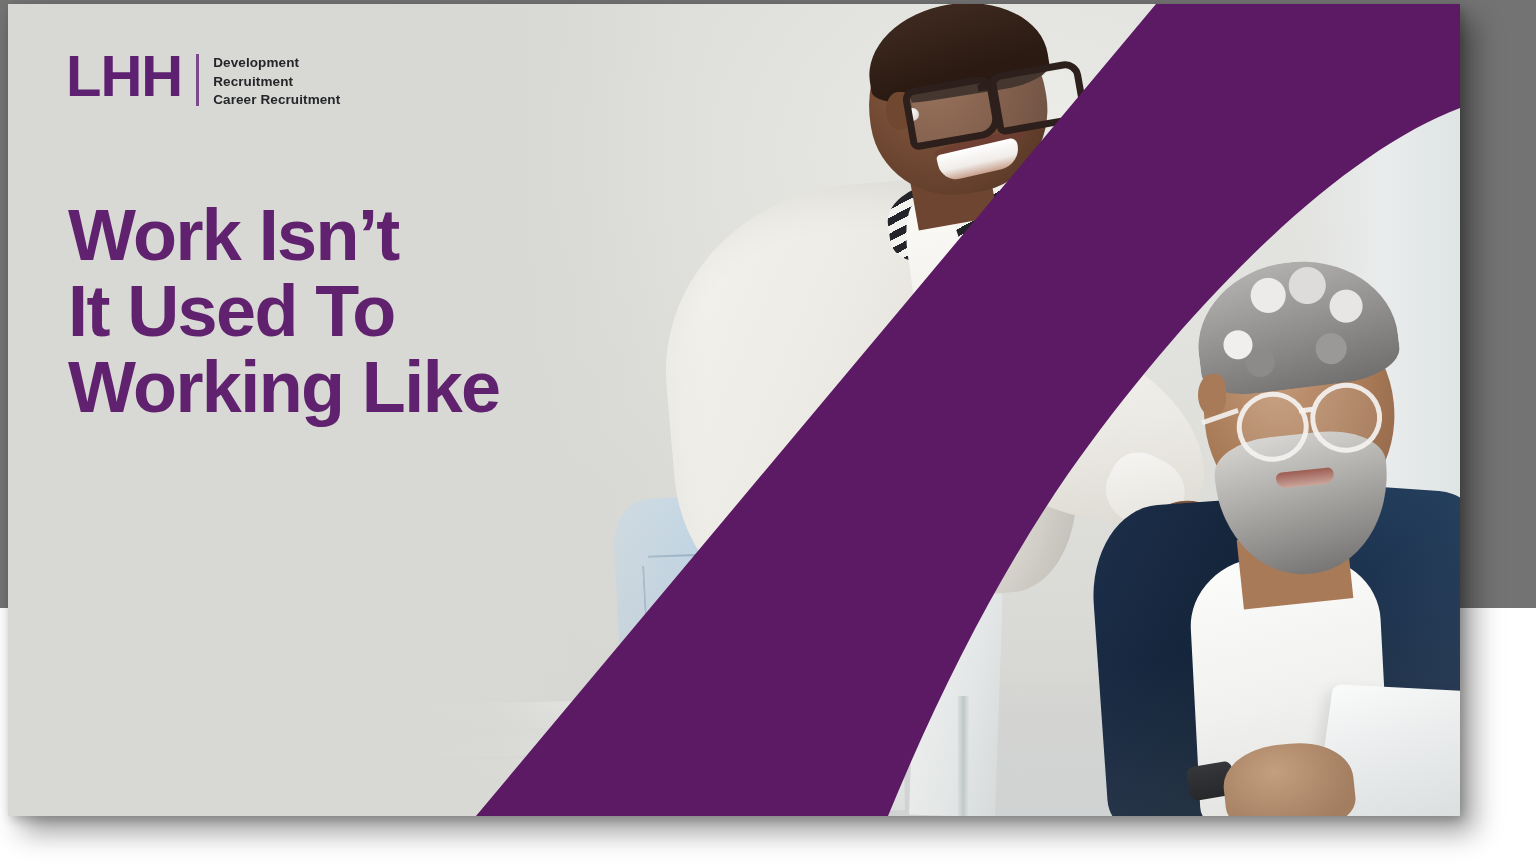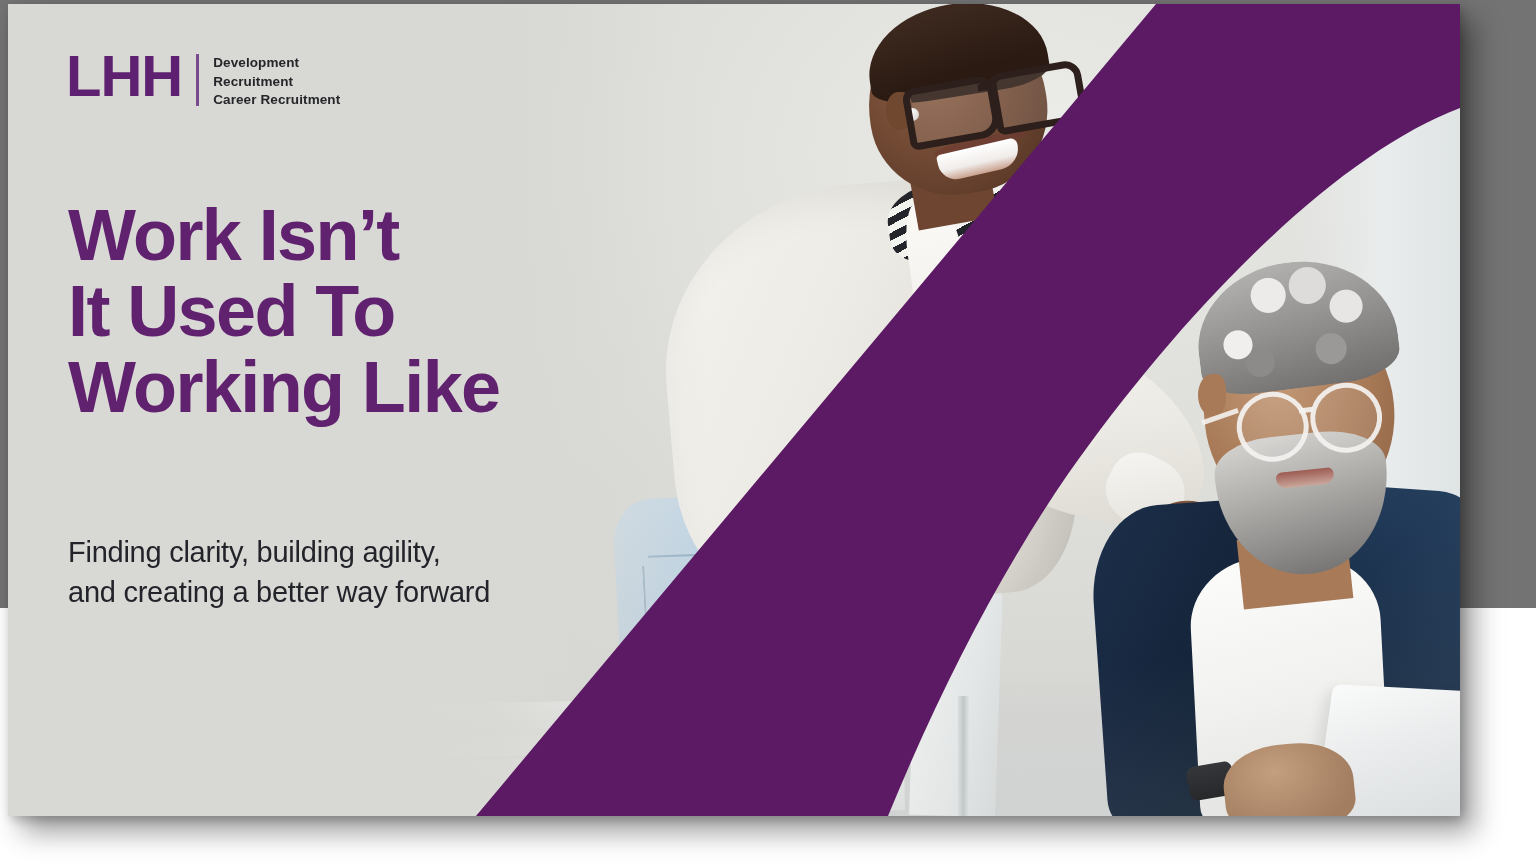--- a/index.html
+++ b/index.html
@@ -550,19 +550,15 @@
         <div class="logo-line">Career Recruitment</div>
       </div>
     </div>
 
     <div class="headline">
       <div>Work Isn’t</div>
       <div>It Used To</div>
       <div>Working Like</div>
     </div>
 
-    <div class="subtitle">
-      <div>Finding clarity, building agility,</div>
-      <div>and creating a better way forward</div>
-    </div>
 
   </div>
 </div>
 
 </body></html>

